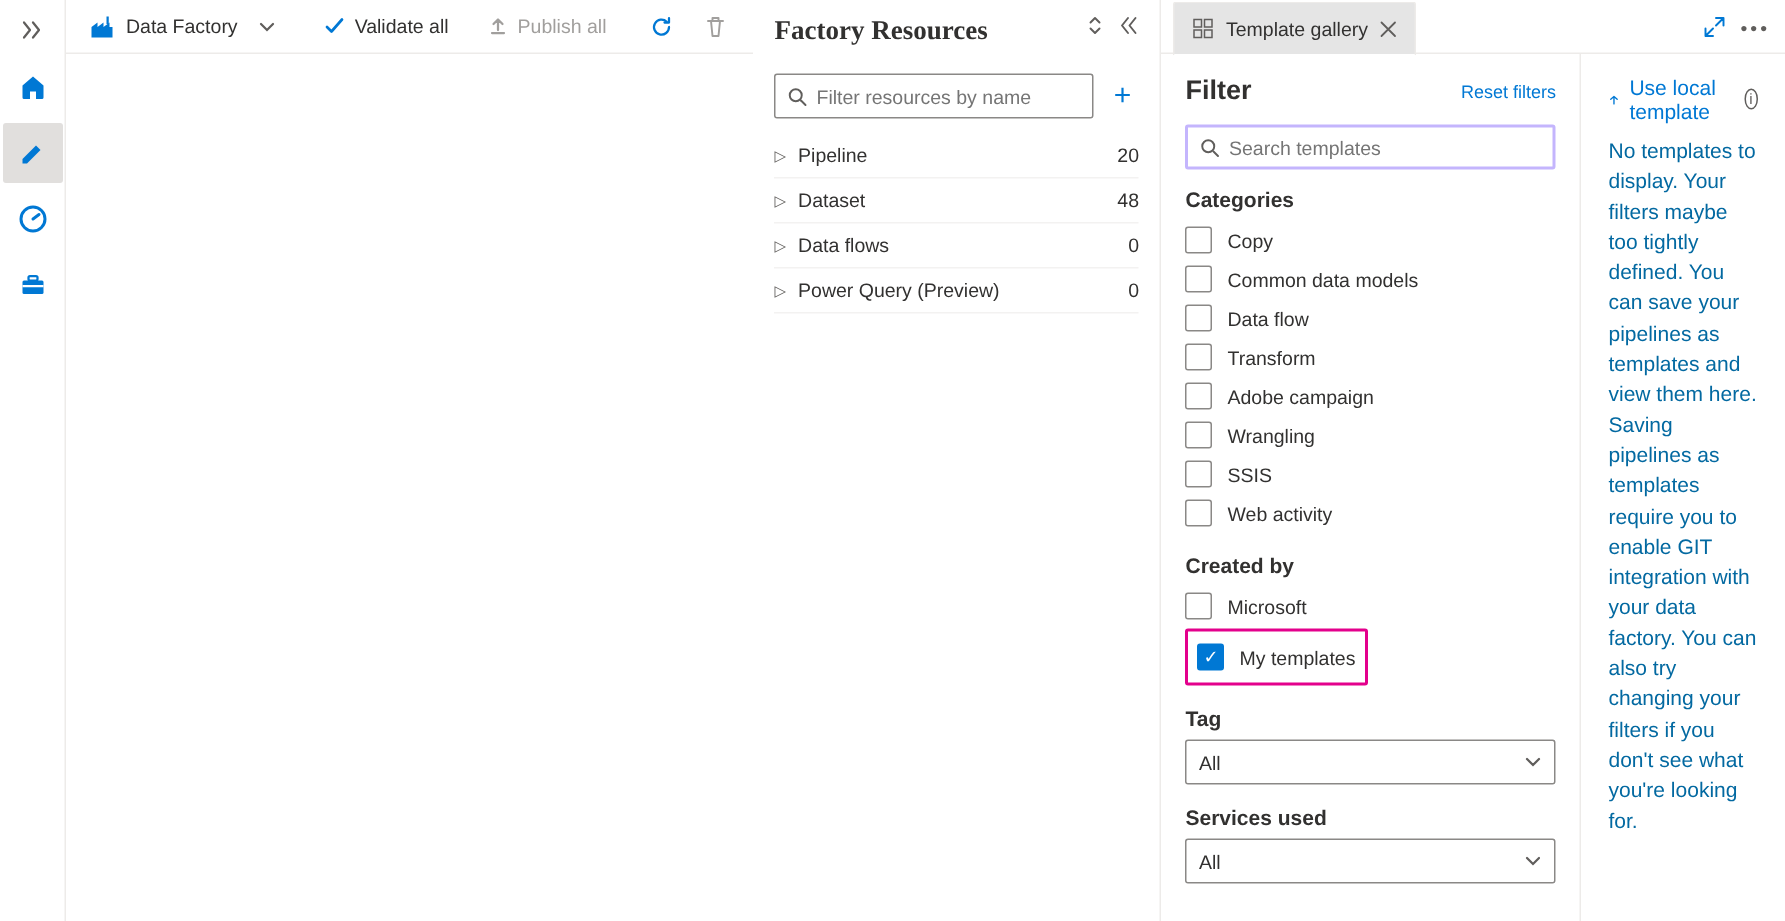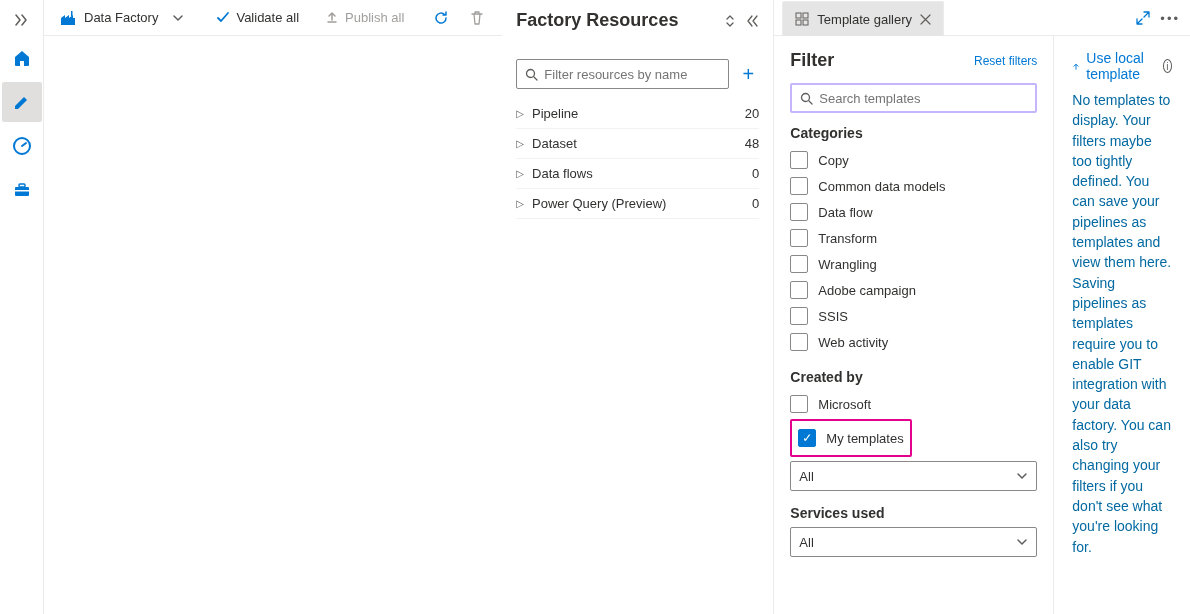--- a/index.html
+++ b/index.html
@@ -82,23 +82,24 @@
 
 .resources {
   width: 272px;
   border-right: 1px solid #edebe9;
   display: flex;
   flex-direction: column;
   padding: 10px 14px 0 14px;
 }
 .resources-head {
   display: flex;
-  align-items: center;
+  align-items: flex-start;
   justify-content: space-between;
-  margin-bottom: 28px;
+  margin-bottom: 18px;
+  font-family: Liberation Serif, serif;
 }
 .resources-head h2 { font-size: 18px; font-weight: 600; }
 .resources-head .icons { display: flex; gap: 8px; color: #605e5c; cursor: pointer; }
 .search-row { display: flex; align-items: center; gap: 8px; margin-bottom: 10px; }
 .search-box {
   flex: 1;
   height: 30px;
   border: 1px solid #8a8886;
   border-radius: 2px;
   display: flex;
@@ -410,25 +411,25 @@
                 <div class="chk-row">
                   <span class="chk"></span>
                   <span>Data flow</span>
                 </div>
                 <div class="chk-row">
                   <span class="chk"></span>
                   <span>Transform</span>
                 </div>
                 <div class="chk-row">
                   <span class="chk"></span>
+                  <span>Adobe campaign</span>
+                </div>
+                <div class="chk-row">
+                  <span class="chk"></span>
                   <span>Wrangling</span>
-                </div>
-                <div class="chk-row">
-                  <span class="chk"></span>
-                  <span>Adobe campaign</span>
                 </div>
                 <div class="chk-row">
                   <span class="chk"></span>
                   <span>SSIS</span>
                 </div>
                 <div class="chk-row">
                   <span class="chk"></span>
                   <span>Web activity</span>
                 </div>
               </div>
@@ -437,20 +438,21 @@
             <div id="createdby-list"><div class="chk-row">
                   <span class="chk"></span>
                   <span>Microsoft</span>
                 </div><div class="highlight-box">
                   <div class="chk-row">
                     <span class="chk checked">✓</span>
                     <span>My templates</span>
                   </div>
                 </div></div>
 
+            <div class="section-label" style="margin-top:14px">Tag</div>
             <div class="select-box">
               <span class="sv">All</span>
               <svg class="dd" width="12" height="12" viewBox="0 0 12 12">
                   <path d="M2 4l4 4 4-4" stroke="#605e5c" stroke-width="1.5" fill="none" stroke-linecap="round"></path>
                 </svg>
             </div>
 
             <div class="section-label" style="margin-top:14px">Services used</div>
             <div class="select-box">
               <span class="sv">All</span>

